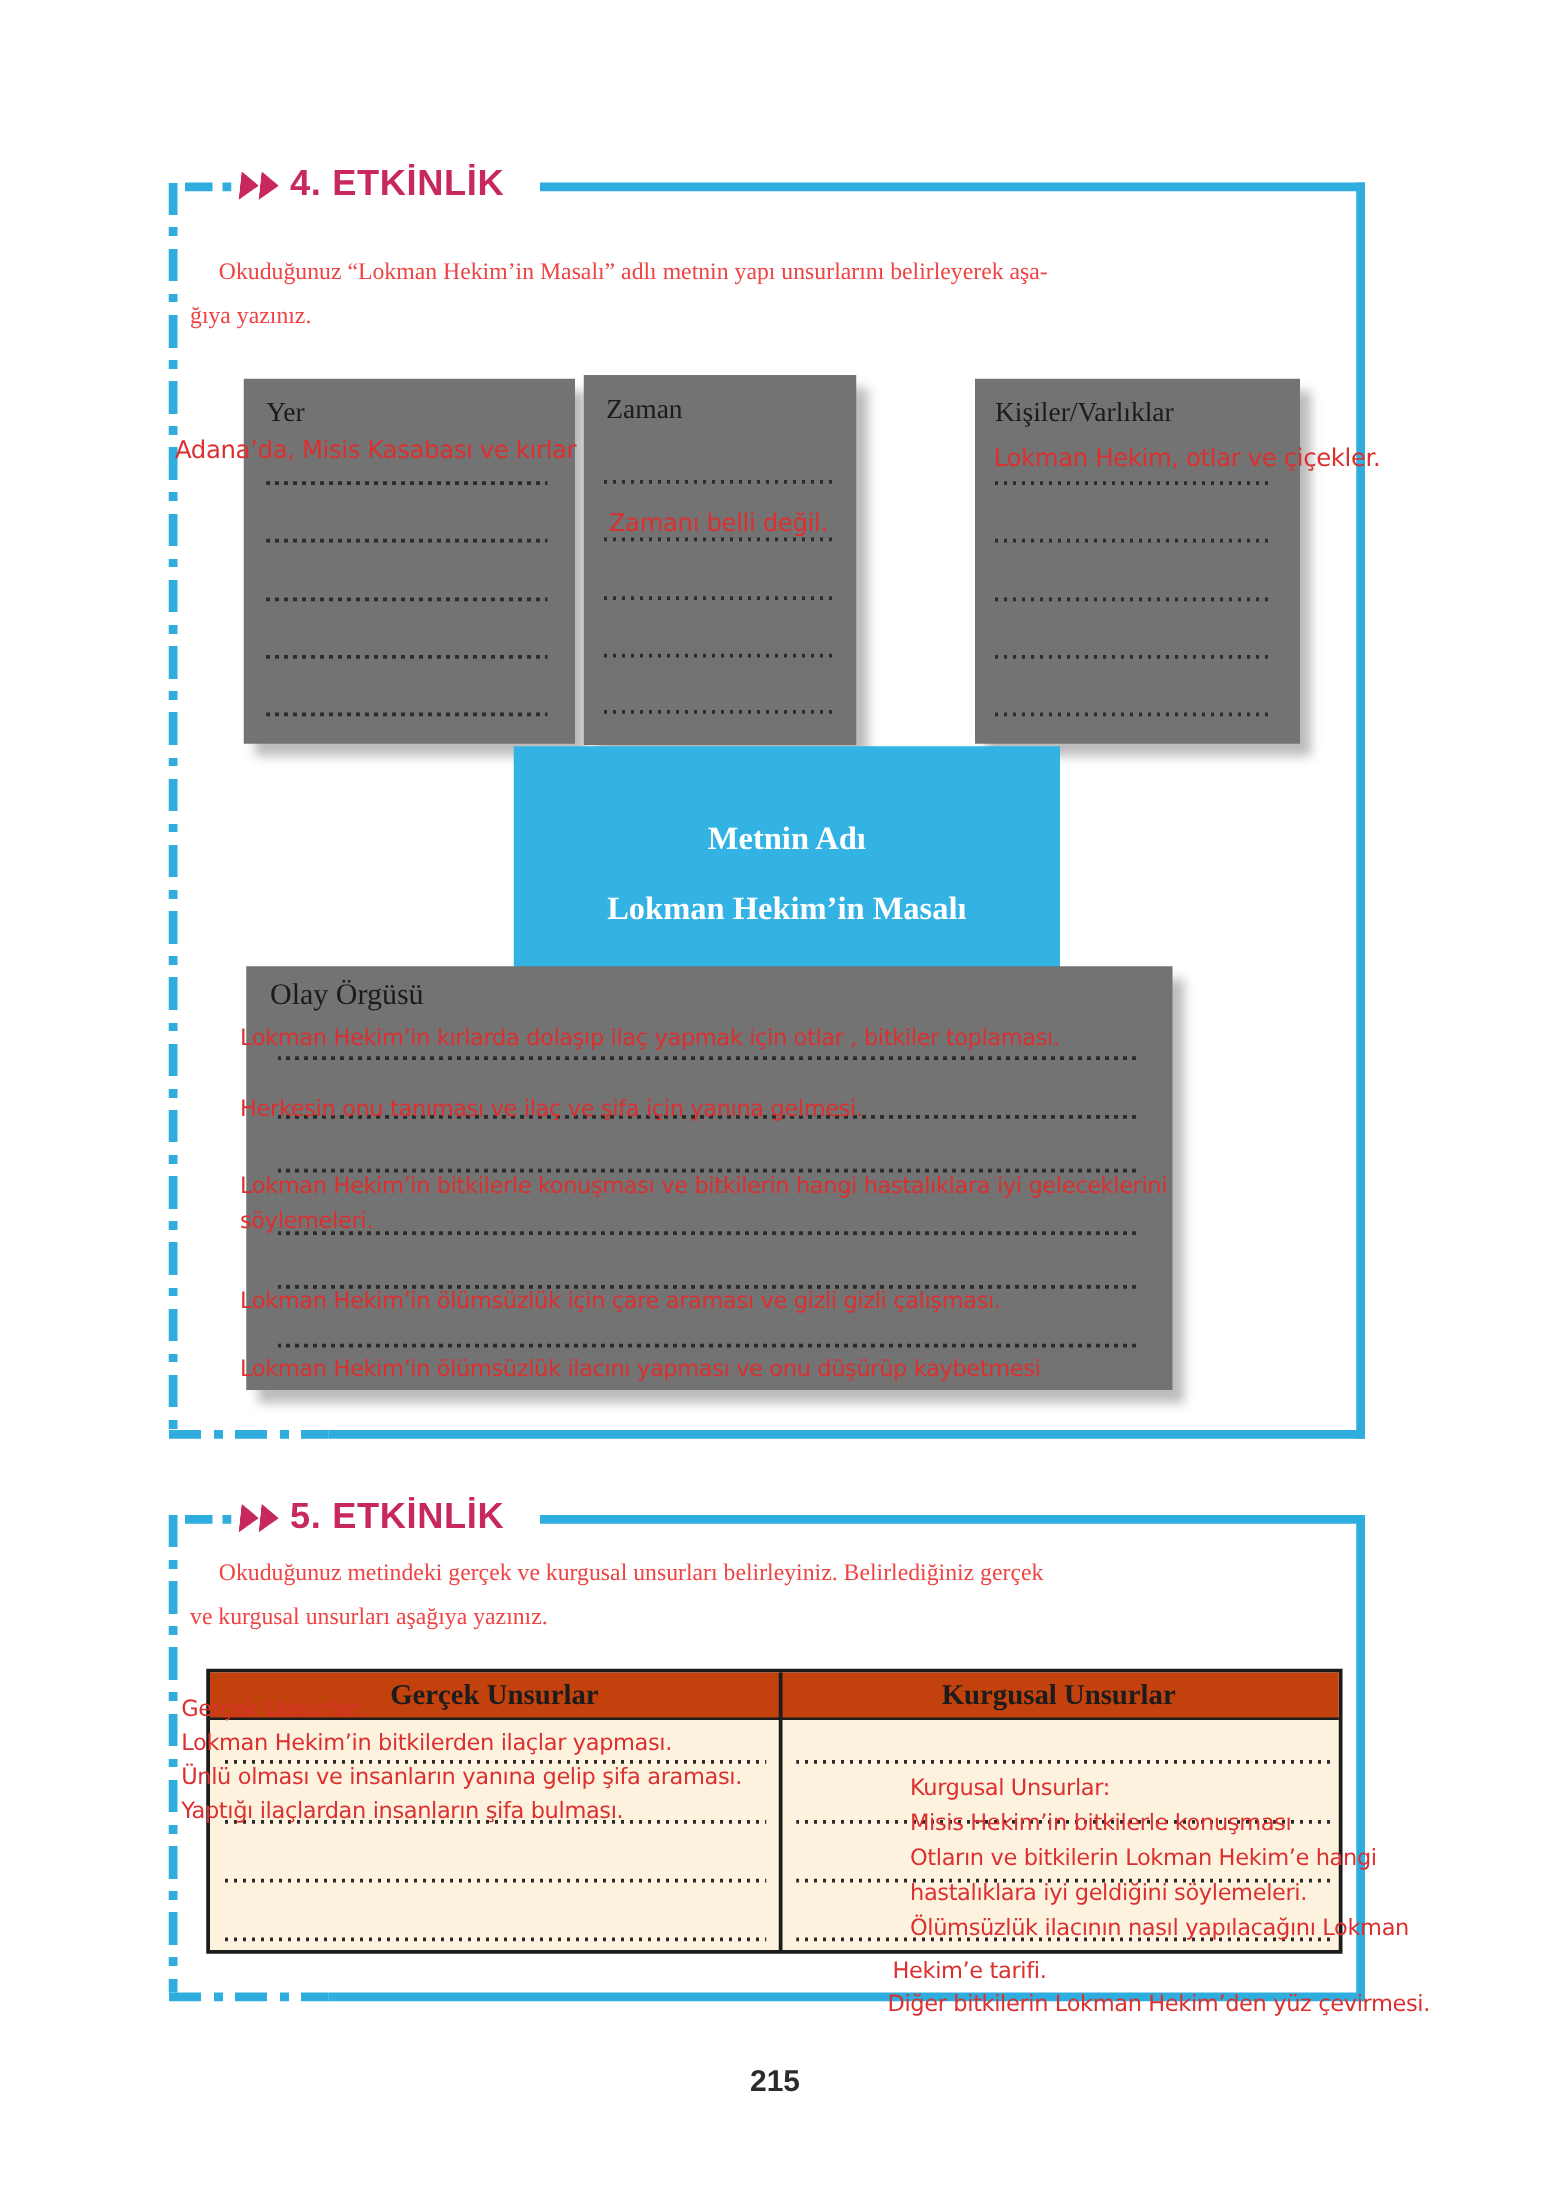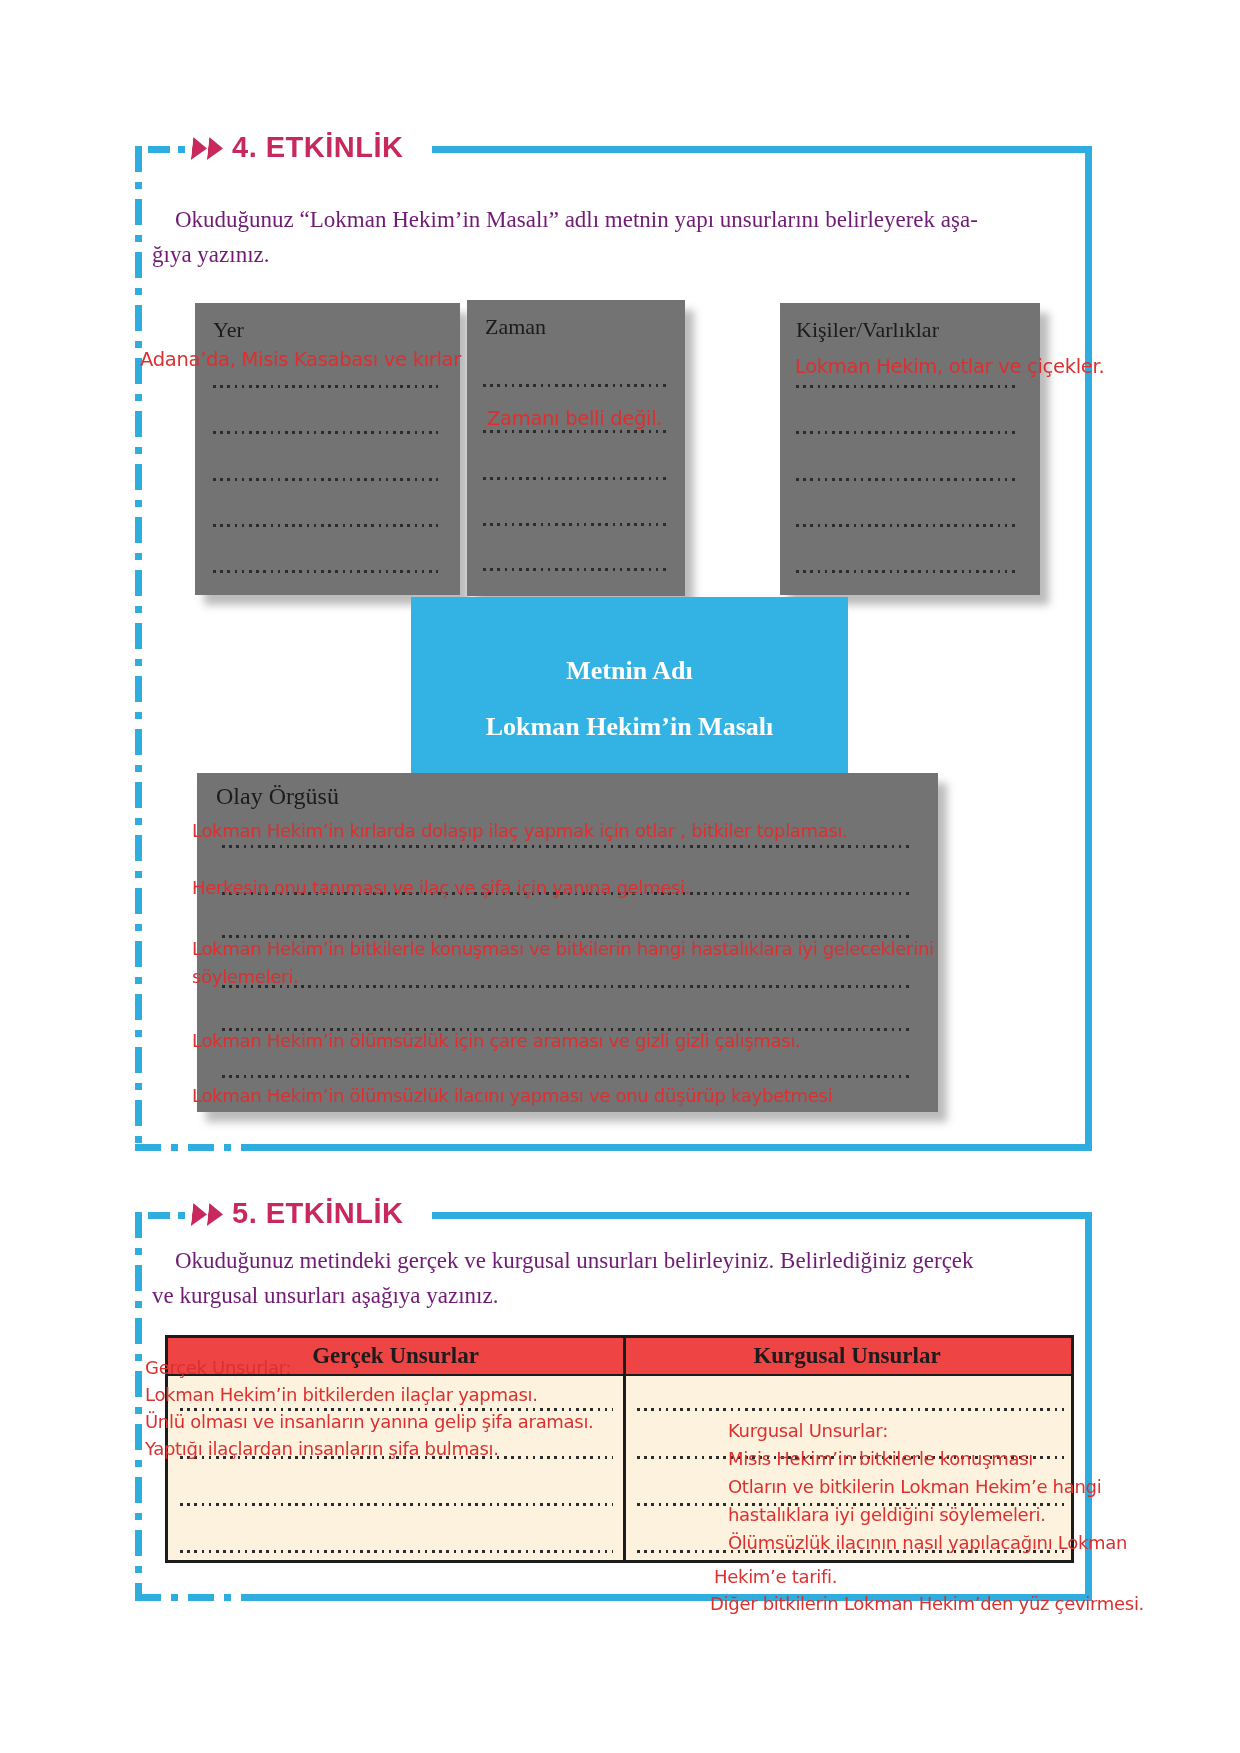--- a/index.html
+++ b/index.html
@@ -13,39 +13,39 @@
   .dashdot-v { background:repeating-linear-gradient(180deg,#2fadde 0 26px,transparent 26px 36px,#2fadde 36px 43px,transparent 43px 53px); }
   .dashdot-h { background:repeating-linear-gradient(90deg,#2fadde 0 26px,transparent 26px 36px,#2fadde 36px 43px,transparent 43px 53px); }
 
   
   .act-title { font-family:"Liberation Sans", sans-serif; font-weight:bold; font-size:29px;
                color:#c8295c; letter-spacing:.5px; white-space:nowrap; }
   .arrow { width:15px; height:23px; background:#c8295c; clip-path:polygon(0 0,100% 50%,0 100%);
            transform:skewX(-6deg); }
 
   
-  .par { font-size:23px; color:#701a75; white-space:nowrap; }
+  .par { font-size:19px; color:#ef4444; white-space:nowrap; }
 
   
   .card { background:#737373; box-shadow:9px 10px 8px rgba(95,95,95,.42); }
   .card-label { font-size:22px; color:#1b1b1b; white-space:nowrap; }
   .dotline { height:3px; background:repeating-linear-gradient(90deg,#2b2b2b 0 2.6px,transparent 2.6px 7.2px); }
 
   
   .red { font-family:"DejaVu Sans", sans-serif; font-size:18px; color:#dc2f2f;
          letter-spacing:-0.3px; white-space:nowrap; }
 
   
   .title-box { background:#33b3e4; color:#ffffff; display:flex; flex-direction:column;
                justify-content:center; align-items:center; gap:26px; text-align:center;
                font-weight:bold; font-size:26px; }
 
   
   .tbl { background:#fcf2dd; border:3px solid #1c1c1c; }
-  .tbl-head { position:absolute; left:0; right:0; top:0; height:38px; background:#ef4444;
+  .tbl-head { position:absolute; left:0; right:0; top:0; height:38px; background:#c2410c;
               border-bottom:2.5px solid #1c1c1c; display:flex; }
   .tbl-head .cell { display:flex; align-items:center; justify-content:center;
                     font-weight:bold; font-size:23px; color:#1c1c1c; }
   .tbl-vdiv { position:absolute; top:0; bottom:0; left:455px; width:2.5px; background:#1c1c1c; }
 
   .page-num { font-family:"Liberation Sans", sans-serif; font-weight:bold; font-size:24px;
               color:#2b2b2b; text-align:center; }
 </style>
 </head>
 <body>
@@ -160,14 +160,15 @@
   <div class="abs red" style="left:145px; top:1438px;">Yaptığı ilaçlardan insanların şifa bulması.</div>
 
   <div class="abs red" style="left:728px; top:1420px;">Kurgusal Unsurlar:</div>
   <div class="abs red" style="left:728px; top:1448px;">Misis Hekim’in bitkilerle konuşması</div>
   <div class="abs red" style="left:728px; top:1476px;">Otların ve bitkilerin Lokman Hekim’e hangi</div>
   <div class="abs red" style="left:728px; top:1504px;">hastalıklara iyi geldiğini söylemeleri.</div>
   <div class="abs red" style="left:728px; top:1532px;">Ölümsüzlük ilacının nasıl yapılacağını Lokman</div>
   <div class="abs red" style="left:714px; top:1566px;">Hekim’e tarifi.</div>
   <div class="abs red" style="left:710px; top:1593px;">Diğer bitkilerin Lokman Hekim’den yüz çevirmesi.</div>
 
+  <div class="abs page-num" style="left:0; width:1240px; top:1652px;">215</div>
 
 </div>
 
 </body></html>

